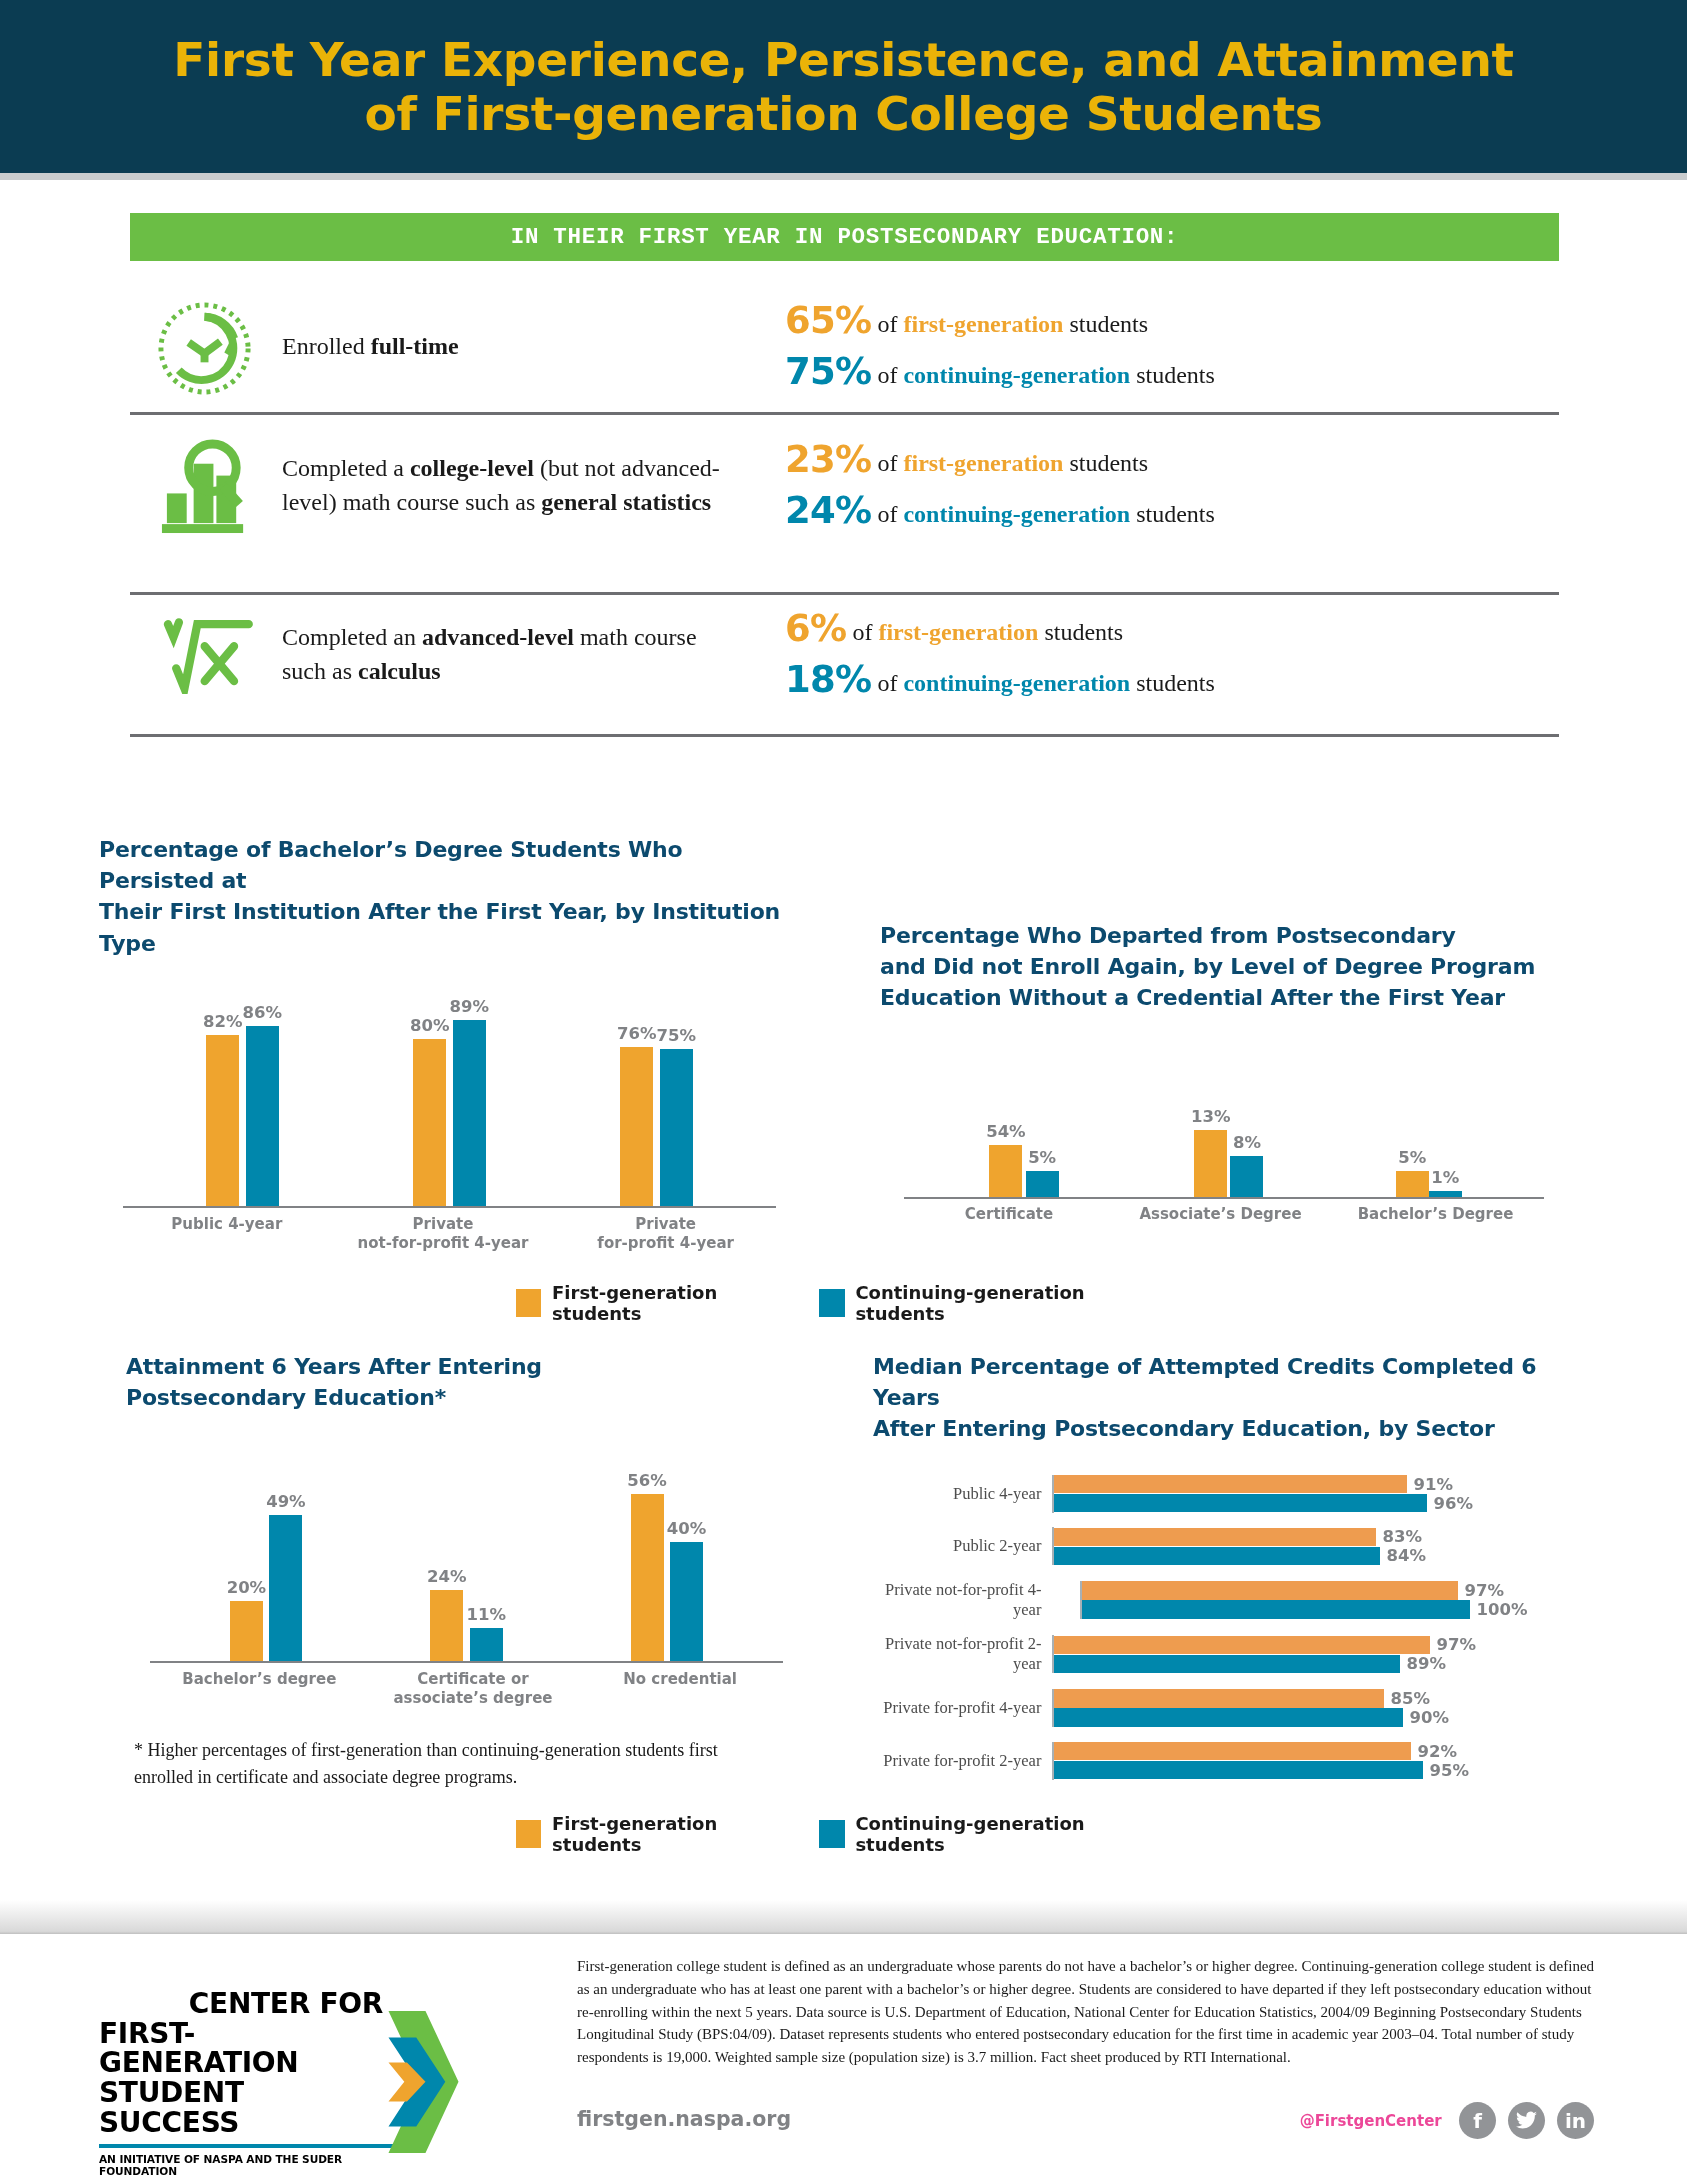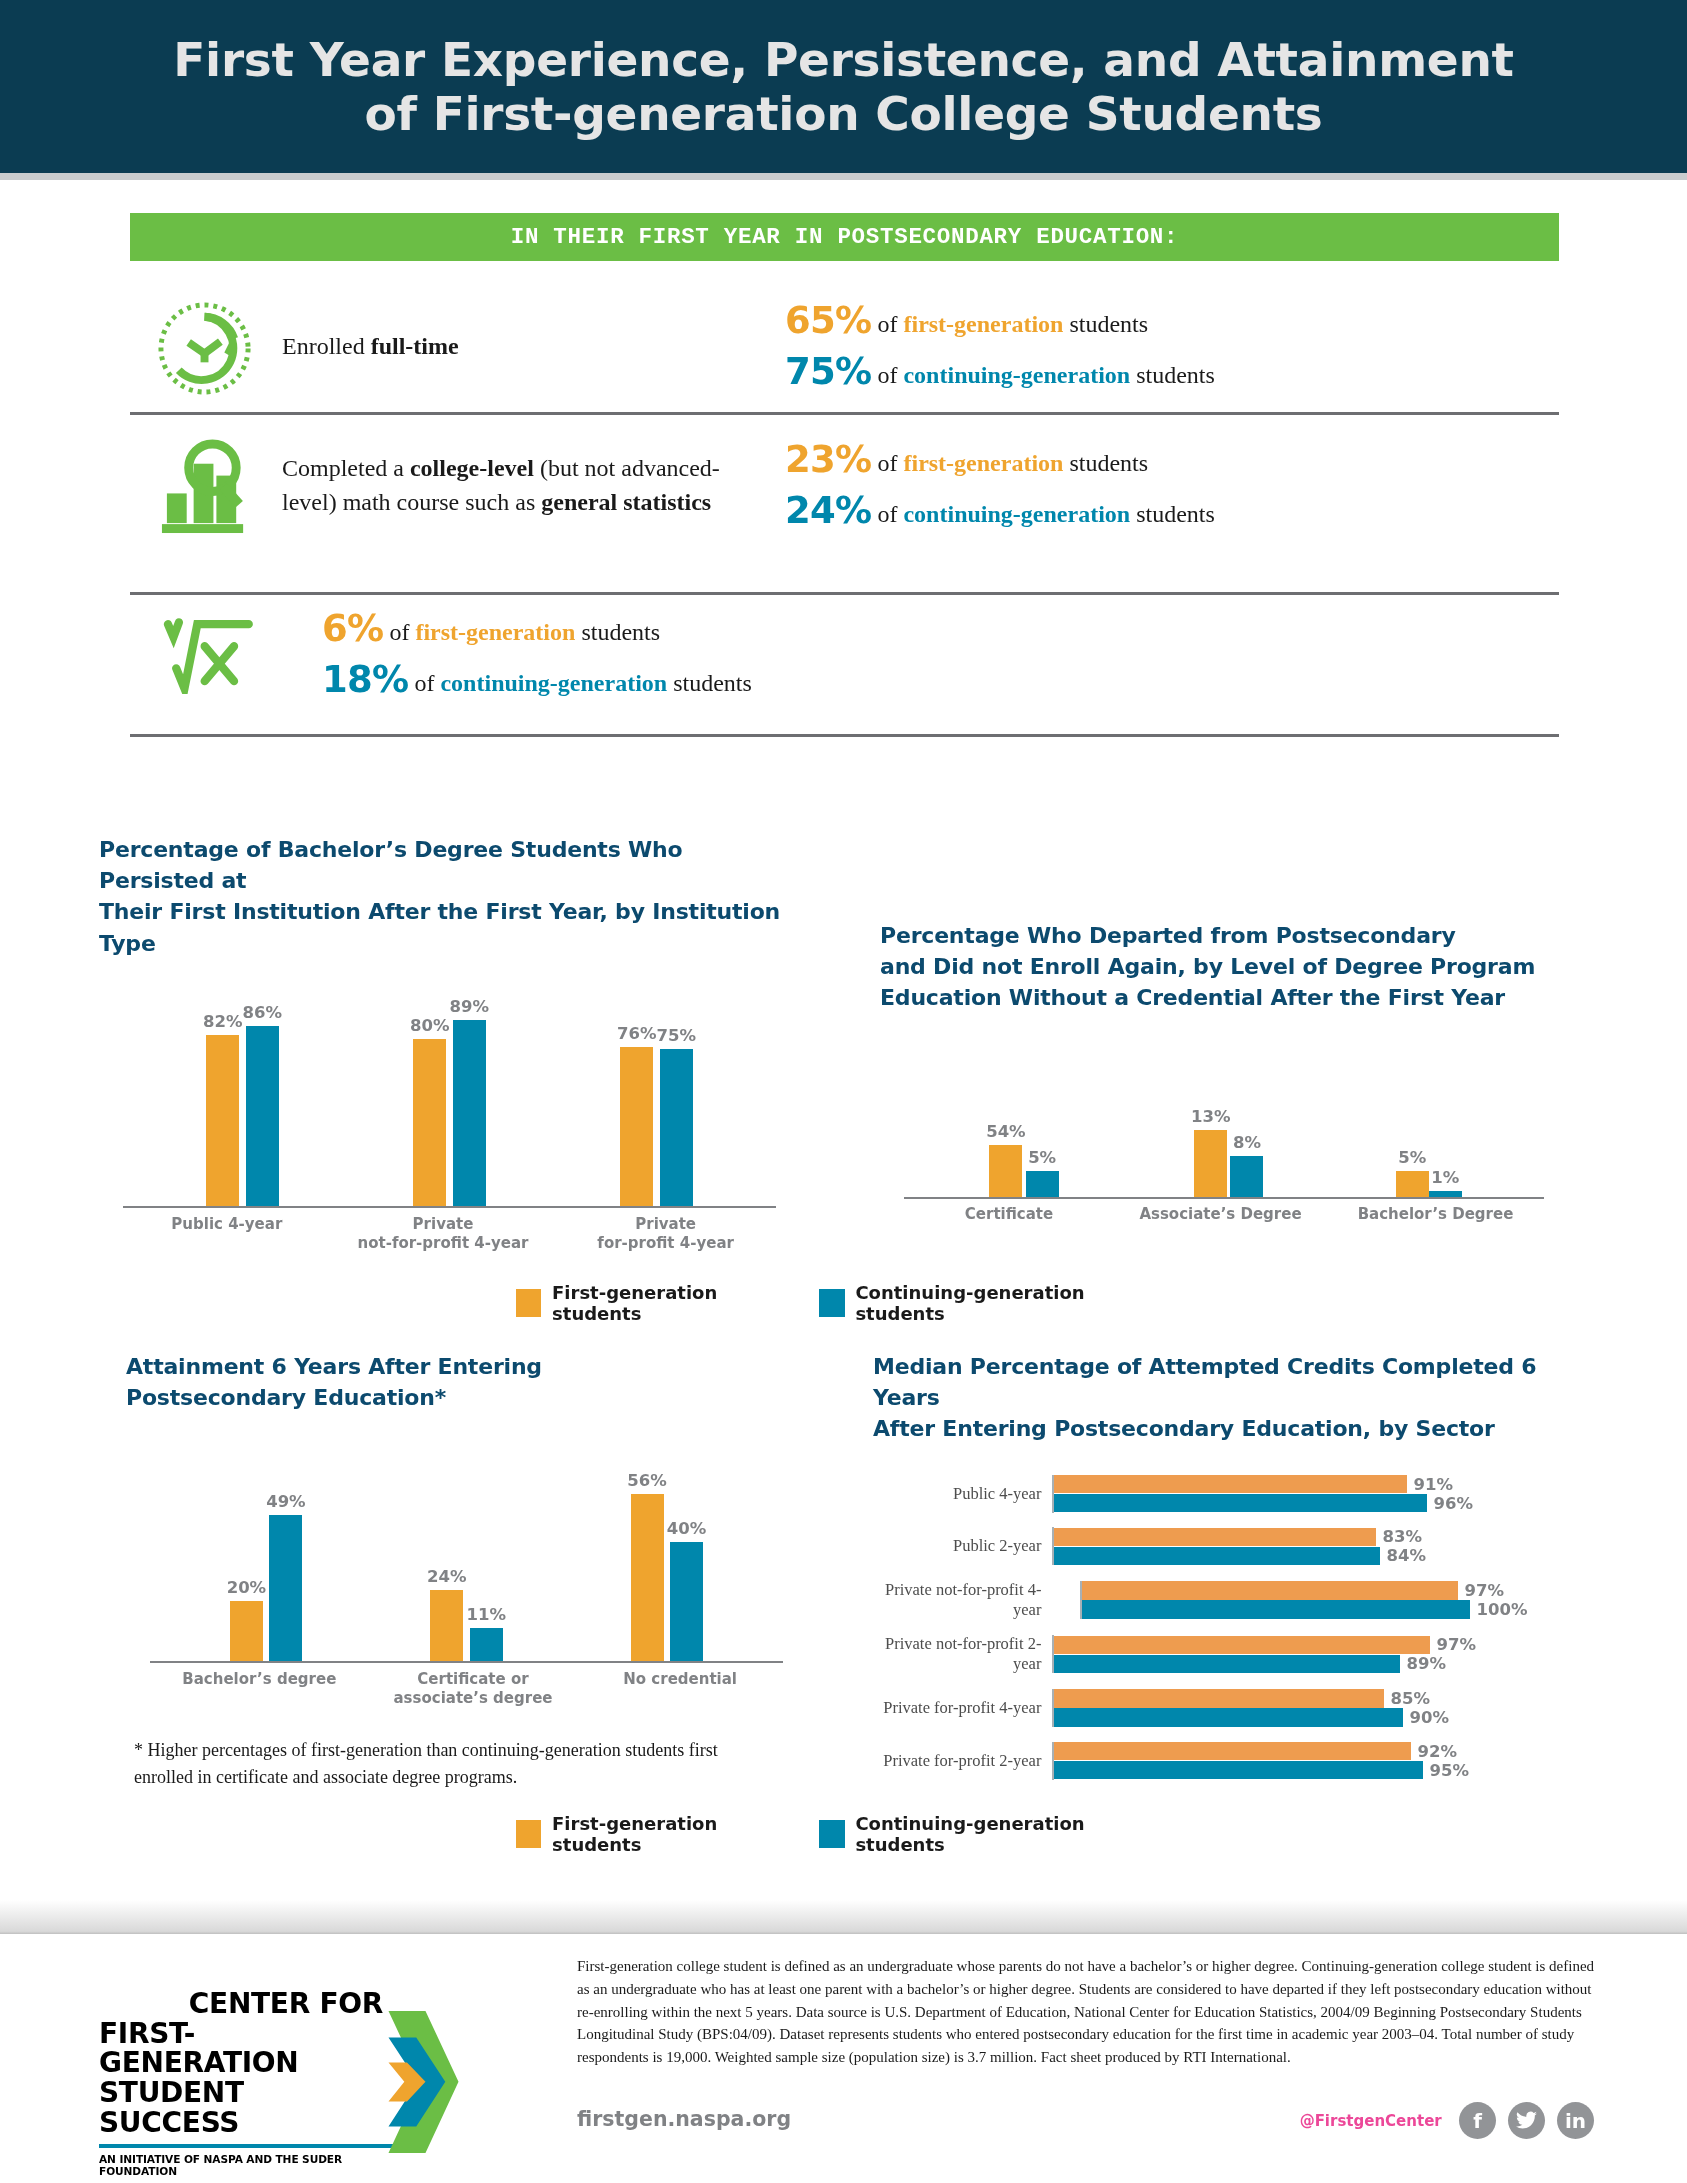--- a/index.html
+++ b/index.html
@@ -10,21 +10,21 @@
     position:relative;
     overflow:hidden;
   }
   
   #header{
     width:1687px;height:173px;background:#0B3C52;
     display:flex;align-items:center;justify-content:center;
     flex-direction:column;
   }
   #header .hline{
-    color:#e5e5e5;font-weight:bold;font-size:47px;line-height:1.14;
+    color:#eab308;font-weight:bold;font-size:47px;line-height:1.14;
     letter-spacing:-0.3px;text-align:center;
     font-family:"DejaVu Sans", sans-serif;
   }
   #header-rule{width:1687px;height:6.6px;background:#c9ccce;}
 
   
   #facts-wrap{position:absolute;left:0;top:180px;width:1687px;}
   #green-banner{
     position:absolute;left:130px;top:33px;width:1429px;height:48px;
     background:#6BBE45;display:flex;align-items:center;justify-content:center;
@@ -193,20 +193,21 @@
     <div class="fact-icon">
       <svg width="93" height="79" viewBox="0 0 100 86">
         <g stroke="#6BBE45" fill="none" stroke-width="9" stroke-linecap="round">
           <path d="M8 10 L14 24 L20 8"></path>
           <path d="M17 58 L26 80 L40 10 L96 10"></path>
           <path d="M48 34 L80 72"></path>
           <path d="M80 34 L48 72"></path>
         </g>
       </svg>
     </div>
+    <div class="fact-text">Completed an <b>advanced-level</b> math course such as <b>calculus</b></div>
     <div class="fact-stats">
       <div class="stat-line">
         <span class="stat-num orange">6%</span>
         <span>of </span><span class="stat-grp orange">first-generation</span><span> students</span>
       </div>
       <div class="stat-line">
         <span class="stat-num blue">18%</span>
         <span>of </span><span class="stat-grp blue">continuing-generation</span><span> students</span>
       </div>
     </div>

